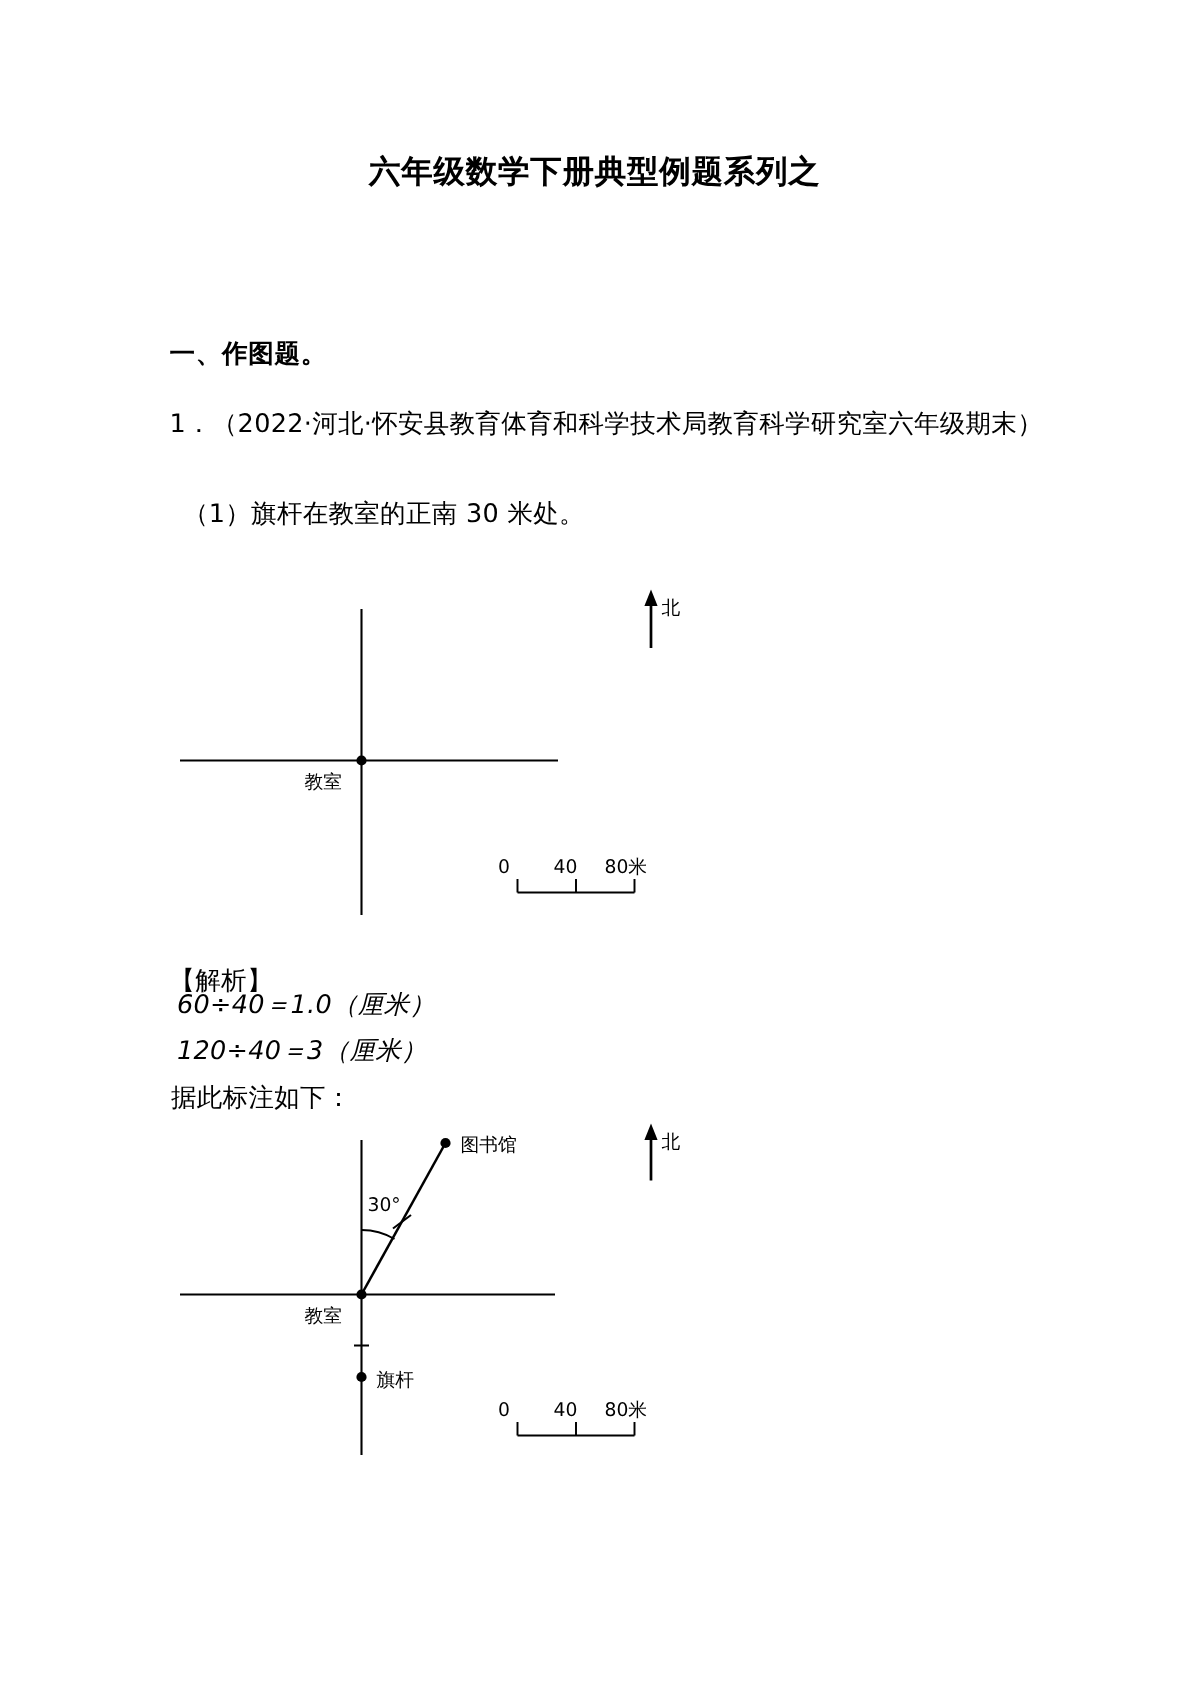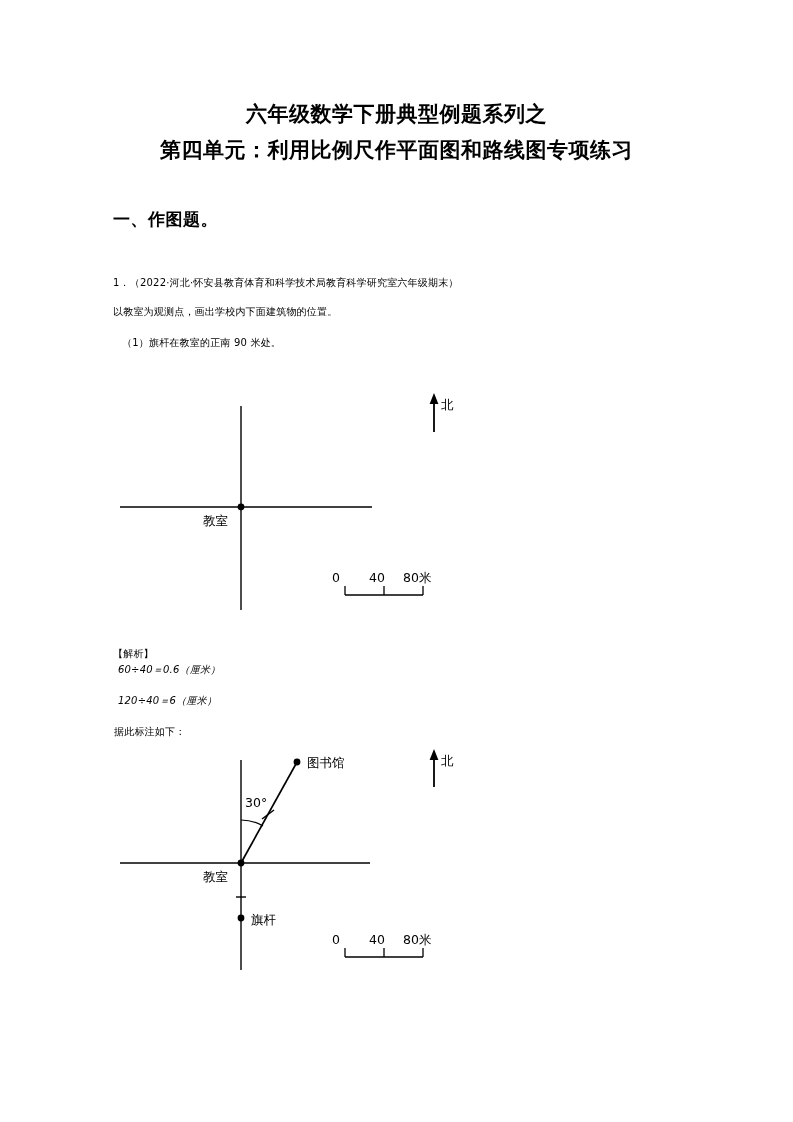--- a/index.html
+++ b/index.html
@@ -34,28 +34,28 @@
     font-weight: bold;
     letter-spacing: 0.5px;
     line-height: 36px;
     white-space: nowrap;
   }
 
   
   .section-heading {
     position: absolute;
     left: 113px;
-    top: 208px;
+    top: 224px;
     font-size: 17px;
     font-weight: bold;
     letter-spacing: 0.5px;
   }
   .para {
     position: absolute;
-    font-size: 10px;
+    font-size: 17px;
     line-height: 30px;
     letter-spacing: 0.2px;
     white-space: nowrap;
   }
   .q-line1 { left: 113px; top: 268px; }
   .q-line2 { left: 113px; top: 297px; }
   .q-item1 { left: 122px; top: 328px; }
   .q-item2 { left: 122px; top: 359px; }
 
   .analysis-label { left: 113px; top: 639px; }
@@ -84,28 +84,26 @@
   svg text { dominant-baseline: auto; }
   svg line, svg path, svg polygon { shape-rendering: geometricPrecision; }
 </style>
 </head>
 <body>
 
 <div class="page">
 
   <div class="title-block">
     <div class="title-line">六年级数学下册典型例题系列之</div>
-    <div class="title-line">第四单元：利用比例尺作平面图和路线图专项练习</div>
   </div>
 
   <div class="section-heading">一、作图题。</div>
 
   <div class="para q-line1">1．（2022·河北·怀安县教育体育和科学技术局教育科学研究室六年级期末）</div>
-  <div class="para q-line2">以教室为观测点，画出学校内下面建筑物的位置。</div>
-  <div class="para q-item1">（1）旗杆在教室的正南 90 米处。</div>
+  <div class="para q-item1">（1）旗杆在教室的正南 30 米处。</div>
 
   <svg class="diagram diagram-1" width="793" height="235" viewBox="0 0 793 235">
 
     <line x1="241" y1="16" x2="241" y2="220" stroke="#000" stroke-width="1.4"></line>
 
     <line x1="120" y1="117" x2="372" y2="117" stroke="#000" stroke-width="1.4"></line>
 
     <circle cx="241" cy="117" r="3.4" fill="#000"></circle>
 
     <text class="fig-label" x="203" y="135">教室</text>
@@ -121,22 +119,22 @@
       <line x1="345" y1="205" x2="345" y2="196" stroke="#000" stroke-width="1.3"></line>
       <line x1="384" y1="205" x2="384" y2="196" stroke="#000" stroke-width="1.3"></line>
       <line x1="423" y1="205" x2="423" y2="196" stroke="#000" stroke-width="1.3"></line>
     </g>
     <text class="fig-num" x="332" y="192">0</text>
     <text class="fig-num" x="369" y="192">40</text>
     <text class="fig-num" x="403" y="192">80米</text>
   </svg>
 
   <div class="para analysis-label">【解析】</div>
-  <div class="para calc-line1">60÷40＝0.6（厘米）</div>
-  <div class="para calc-line2">120÷40＝6（厘米）</div>
+  <div class="para calc-line1">60÷40＝1.0（厘米）</div>
+  <div class="para calc-line2">120÷40＝3（厘米）</div>
   <div class="para analysis-note">据此标注如下：</div>
 
   <svg class="diagram diagram-2" width="793" height="240" viewBox="0 0 793 240">
 
     <line x1="241" y1="15" x2="241" y2="225" stroke="#000" stroke-width="1.4"></line>
 
     <line x1="120" y1="118" x2="370" y2="118" stroke="#000" stroke-width="1.4"></line>
 
     <circle cx="241" cy="118" r="3.4" fill="#000"></circle>
     <text class="fig-label" x="203" y="136">教室</text>

